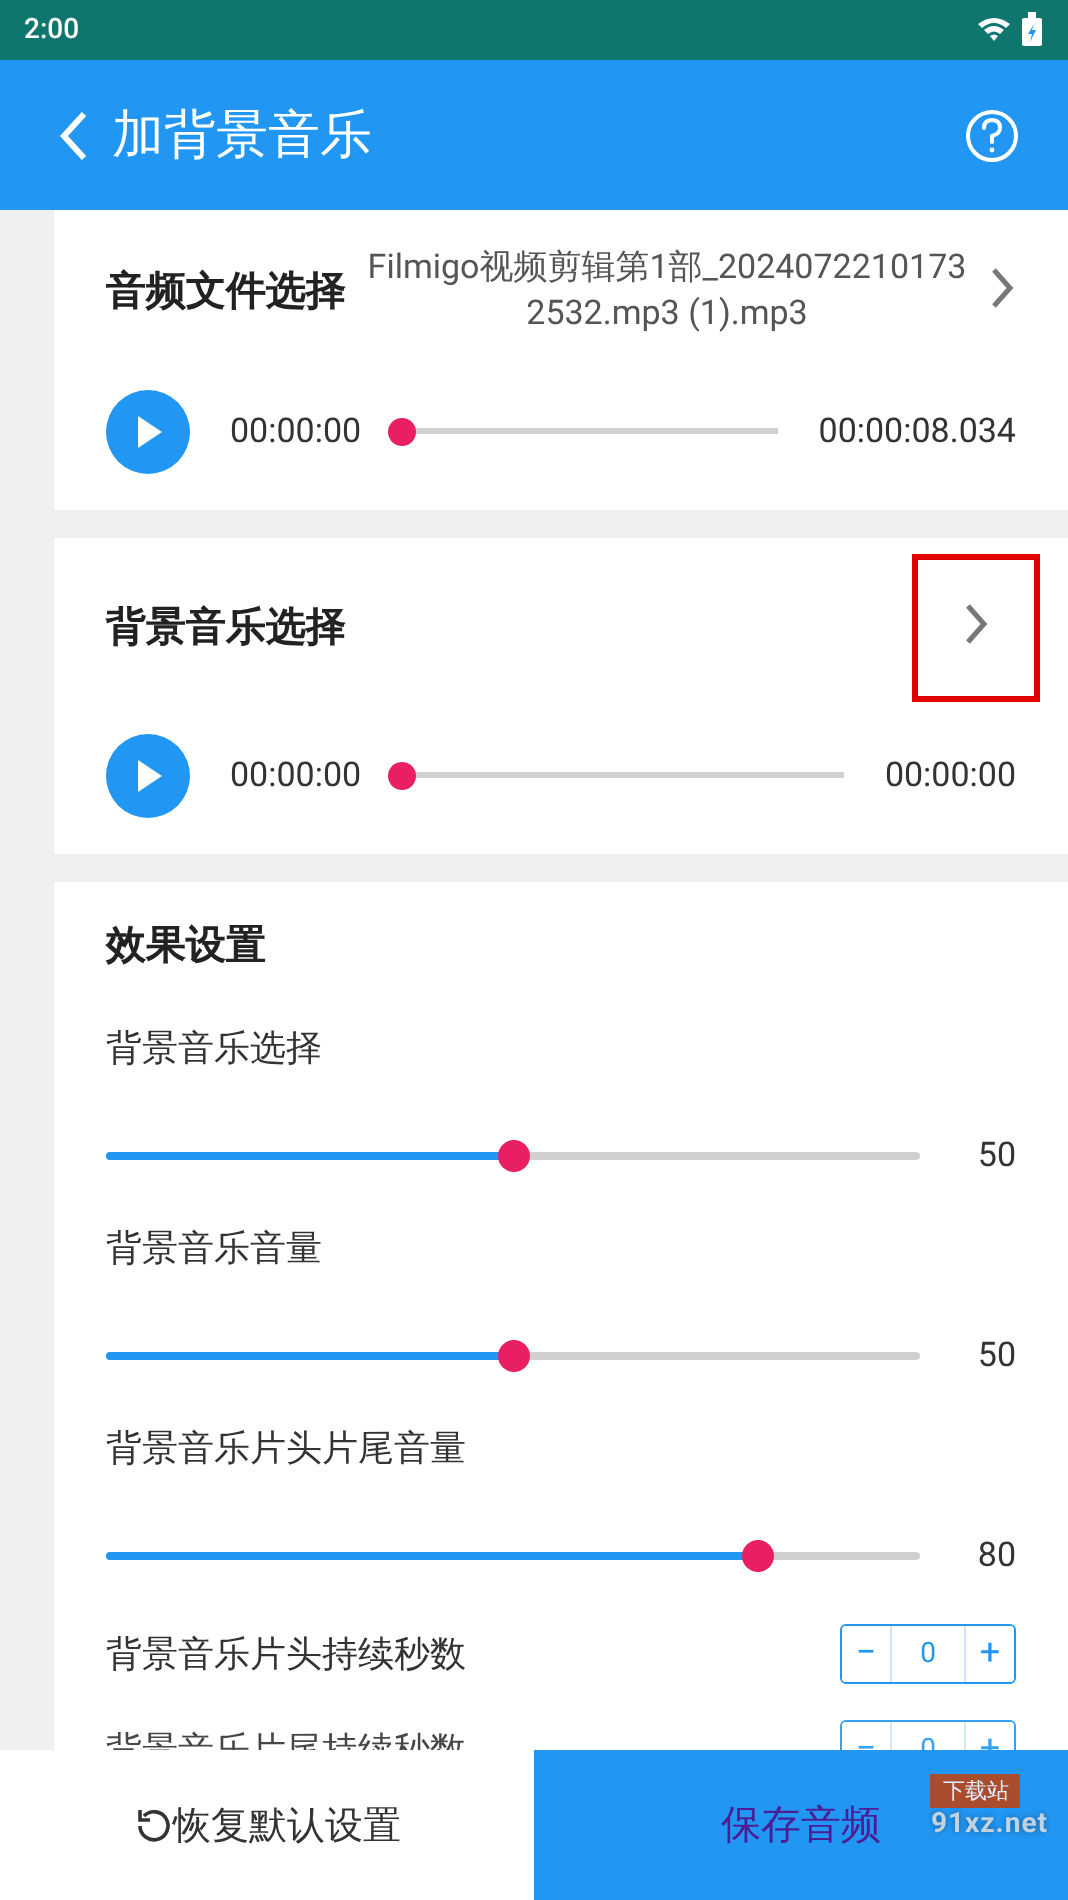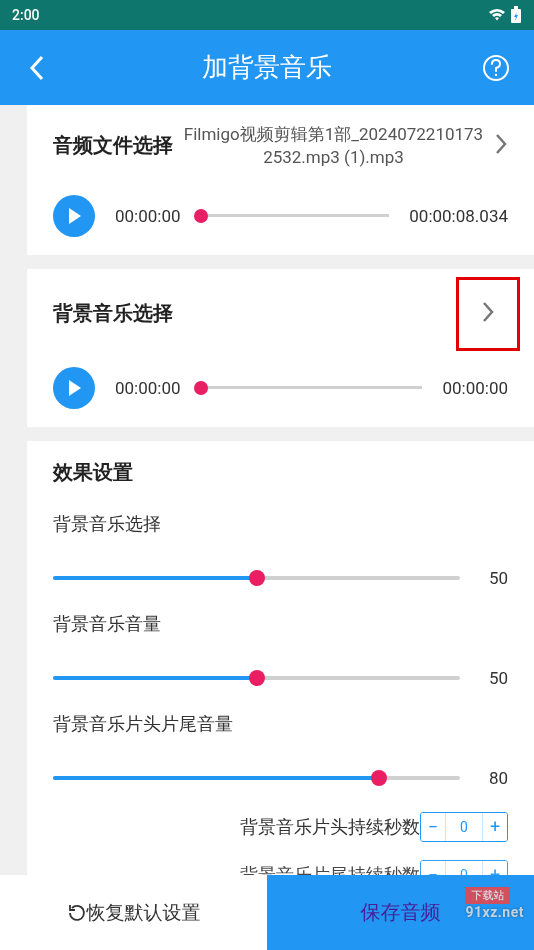--- a/index.html
+++ b/index.html
@@ -1,20 +1,20 @@
 <!DOCTYPE html>
 <html><head>
 <meta charset="utf-8">
 <style>
 * { margin: 0; padding: 0; box-sizing: border-box; font-family: -apple-system, BlinkMacSystemFont, "Segoe UI", Roboto, sans-serif; }
 body { width: 534px; height: 950px; background: #f0f0f0; position: relative; overflow: hidden; }
 .statusbar { height: 30px; background: #0f766e; display: flex; align-items: center; justify-content: space-between; padding: 0 12px; color: #fff; font-size: 14px; font-weight: 500; }
 .statusbar-right { display: flex; align-items: center; gap: 4px; }
 .header { height: 75px; background: #2196F3; display: flex; align-items: center; justify-content: space-between; padding: 0 20px; }
-.header-title { color: #fff; font-size: 26px; font-weight: 400; text-align: center; flex: 1; }
+.header-title { color: #fff; font-size: 26px; font-weight: 400; text-align: left; flex: 1; }
 .back-btn, .help-btn { background: none; border: none; cursor: pointer; width: 36px; height: 36px; display: flex; align-items: center; justify-content: center; }
 .content { background: #f0f0f0; height: calc(100% - 180px); overflow-y: hidden; padding-left: 27px; }
 .card { background: #fff; margin-bottom: 14px; padding: 18px 26px; }
 .card.first { margin-top: 0; }
 .row { display: flex; align-items: center; justify-content: space-between; gap: 10px; }
 .row-title { font-size: 20px; font-weight: 600; color: #222; white-space: nowrap; }
 .row-value { font-size: 17px; color: #555; text-align: center; flex: 1; line-height: 1.35; word-break: break-all; }
 .chevron { flex-shrink: 0; }
 .highlight-box { border: 3px solid #e30000; padding: 20px 22px; margin: -10px -12px -10px 0; }
 .player-row { display: flex; align-items: center; gap: 20px; margin-top: 26px; }
@@ -24,29 +24,29 @@
 .progress-fill { height: 100%; background: #E91E63; width: 0%; }
 .progress-thumb { position: absolute; width: 14px; height: 14px; background: #E91E63; border-radius: 50%; top: 50%; transform: translate(-50%, -50%); left: 0%; }
 .section-title { font-size: 20px; font-weight: 600; color: #222; margin-bottom: 26px; }
 .slider-block { margin-bottom: 24px; }
 .slider-label { font-size: 18px; color: #333; margin-bottom: 32px; }
 .slider-row { display: flex; align-items: center; gap: 18px; }
 .slider-track { flex: 1; height: 4px; background: #d0d0d0; position: relative; border-radius: 2px; }
 .slider-fill { height: 100%; background: #2196F3; border-radius: 2px; }
 .slider-thumb { position: absolute; width: 16px; height: 16px; background: #E91E63; border-radius: 50%; top: 50%; transform: translate(-50%, -50%); }
 .slider-value { font-size: 17px; color: #333; width: 30px; text-align: right; }
-.stepper-row { display: flex; align-items: center; justify-content: flex-end; margin-top: 10px; }
+.stepper-row { display: flex; align-items: center; justify-content: space-between; margin-top: 10px; gap: 18px; }
 .stepper { display: flex; align-items: center; border: 1px solid #2196F3; border-radius: 3px; overflow: hidden; height: 30px; }
 .stepper button { width: 24px; height: 100%; background: #fff; border: none; color: #2196F3; font-size: 18px; cursor: pointer; }
 .stepper-val { width: 38px; border: none; text-align: center; font-size: 14px; color: #2196F3; border-left: 1px solid #cce7ff; border-right: 1px solid #cce7ff; height: 100%; display: flex; align-items: center; justify-content: center; }
 .bottom-bar { position: absolute; bottom: 0; left: 0; right: 0; height: 75px; display: flex; }
 .bottom-left { flex: 1; background: #fff; display: flex; align-items: center; justify-content: center; gap: 0; font-size: 19px; color: #333; border: none; cursor: pointer; }
 .bottom-right { flex: 1; background: #2196F3; display: flex; align-items: center; justify-content: center; font-size: 20px; color: #4c1d95; border: none; cursor: pointer; }
 .watermark { position: absolute; right: 10px; bottom: 30px; opacity: 0.85; font-family: Arial, sans-serif; pointer-events: none; }
-.watermark .wm-top { background: #ef4444; color: #fff; font-size: 11px; padding: 1px 6px; display: inline-block; }
+.watermark .wm-top { background: #c2410c; color: #fff; font-size: 11px; padding: 1px 6px; display: inline-block; }
 .watermark .wm-bot { color: #ddd; font-size: 14px; font-weight: bold; letter-spacing: 0.5px; text-shadow: 0 0 3px rgba(0,0,0,0.4); }
 </style>
 </head>
 <body>
 
 <div class="statusbar">
   <div>2:00</div>
   <div class="statusbar-right">
     <svg width="18" height="14" viewBox="0 0 18 14" fill="#fff">
         <path d="M9 12.5 L7 10 Q9 8.5 11 10 Z M4 7 Q9 3 14 7 L12 9 Q9 6.5 6 9 Z M1 4 Q9 -2 17 4 L15 6 Q9 1 3 6 Z"></path>

